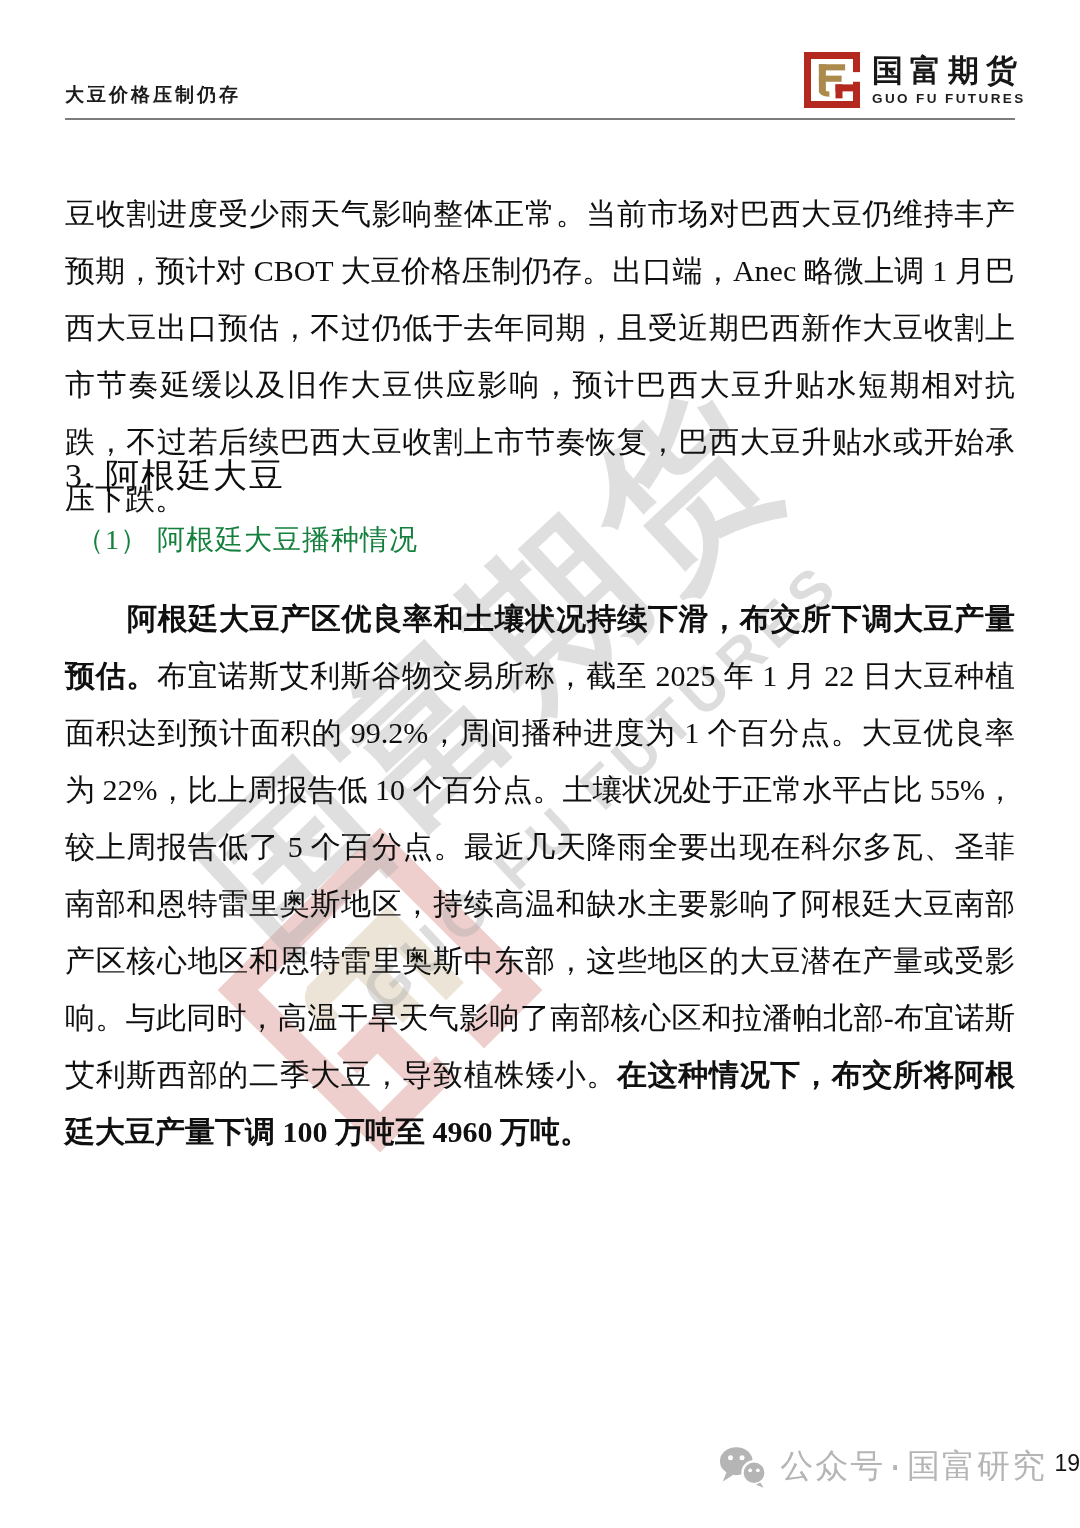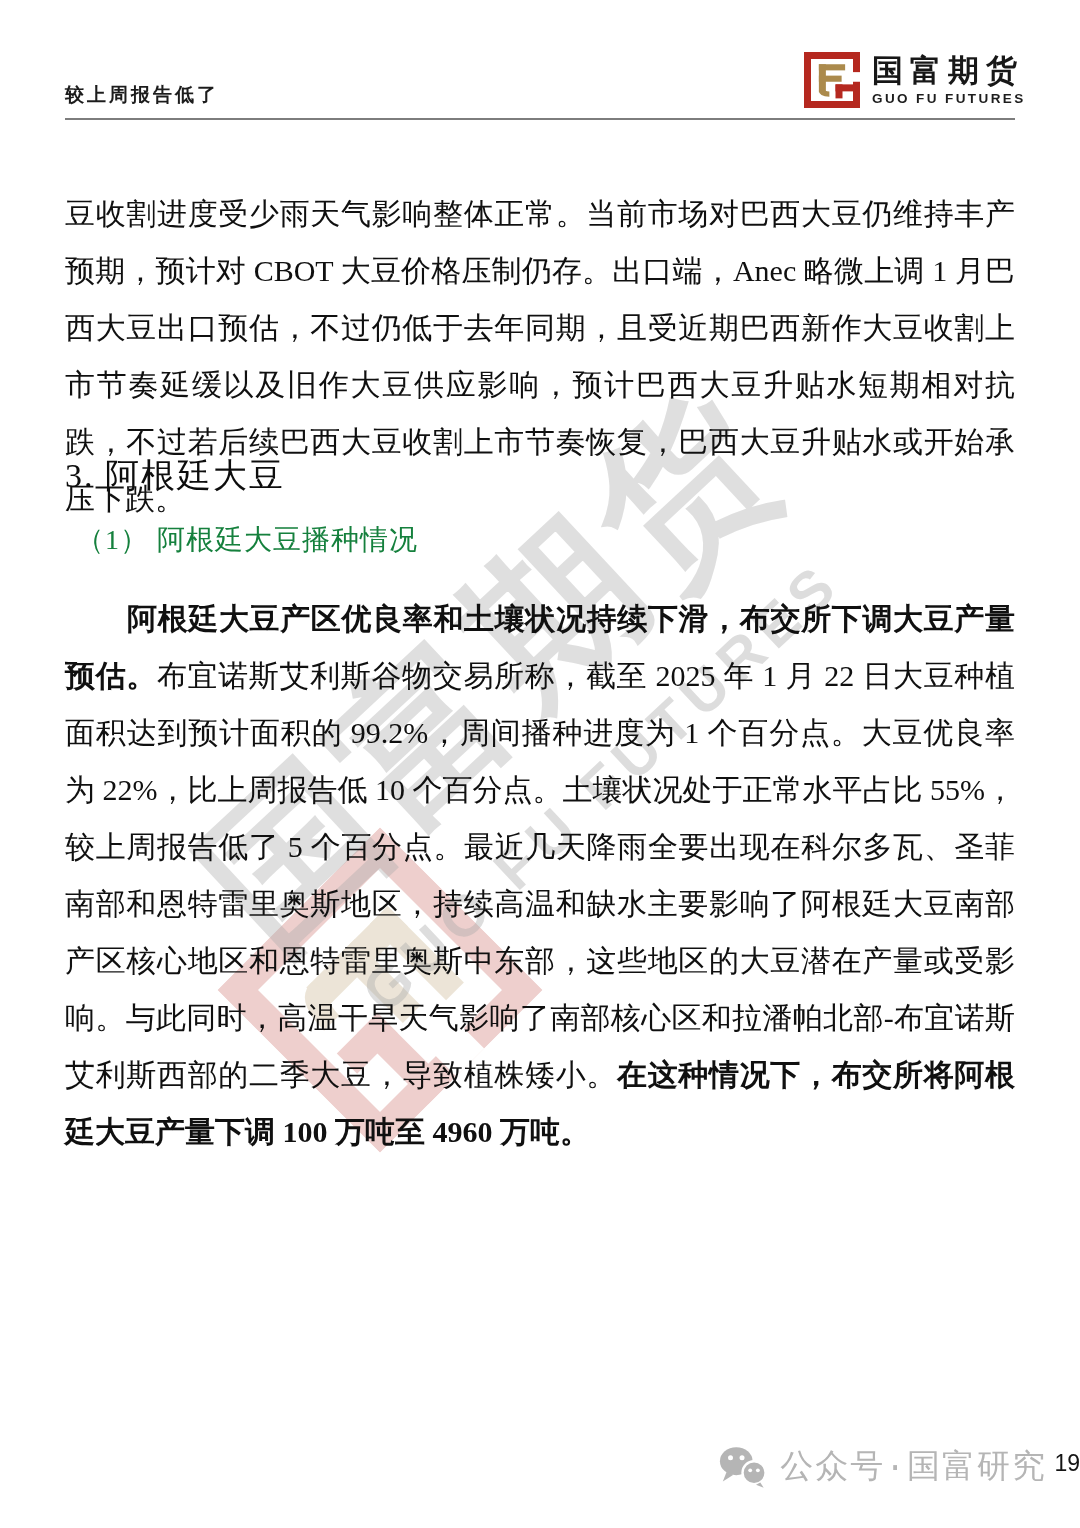--- a/index.html
+++ b/index.html
@@ -110,21 +110,21 @@
       <path d="M17 44 Q17 51 29 51 L29 45 Q23 45 23 42 Z" fill="#ab8a4c"></path>
       <rect x="36" y="37" width="28" height="8" fill="#b5281f"></rect>
       <rect x="36" y="37" width="8" height="16" fill="#b5281f"></rect>
     </svg>
     <div class="wm-text">
       <div class="wm-cn">国富期货</div>
       <div class="wm-en">GUO FU FUTURES</div>
     </div>
   </div>
 
-  <div class="header-label">较上周报告低了</div>
+  <div class="header-label">大豆价格压制仍存</div>
   <div class="logo">
     <svg class="logo-mark" viewBox="0 0 64 64" aria-hidden="true">
       <rect x="0" y="0" width="64" height="64" fill="#b5281f"></rect>
       <rect x="8" y="8" width="48" height="48" fill="#ffffff"></rect>
       <rect x="52" y="23" width="12" height="11" fill="#ffffff"></rect>
       <rect x="17" y="14" width="30" height="7" fill="#ab8a4c"></rect>
       <rect x="17" y="27" width="26" height="7" fill="#ab8a4c"></rect>
       <rect x="17" y="14" width="8" height="32" fill="#ab8a4c"></rect>
       <path d="M17 44 Q17 51 29 51 L29 45 Q23 45 23 42 Z" fill="#ab8a4c"></path>
       <rect x="36" y="37" width="28" height="8" fill="#b5281f"></rect>

